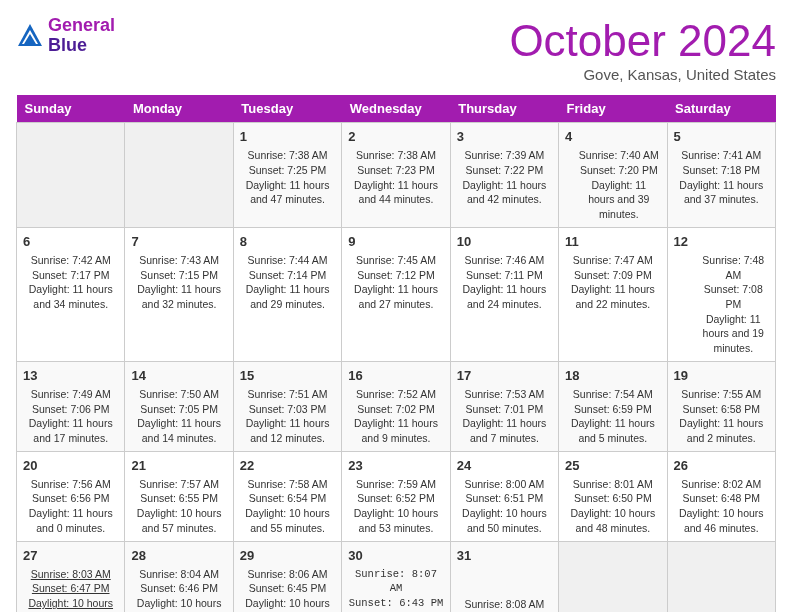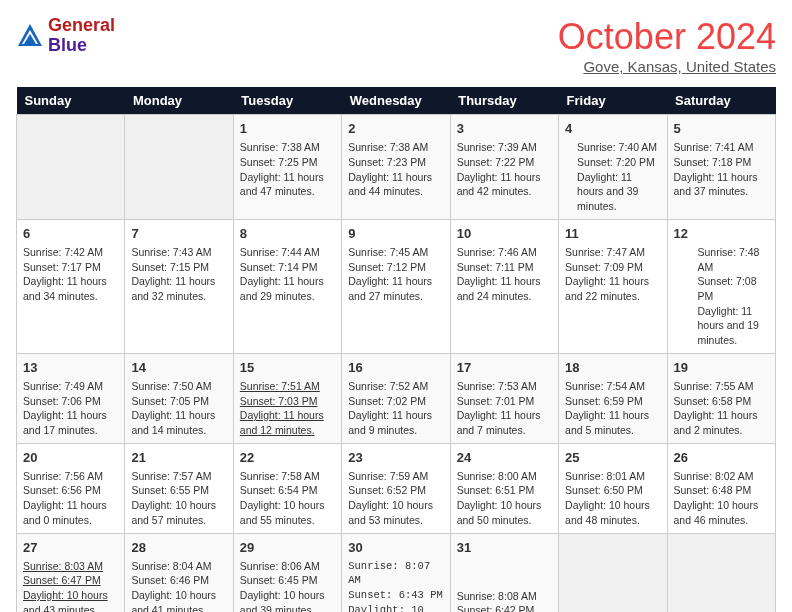--- a/index.html
+++ b/index.html
@@ -19,44 +19,43 @@
     .logo {
       display: flex;
       align-items: center;
       gap: 4px;
     }
     .logo-text {
       font-size: 18px;
       font-weight: bold;
       line-height: 1.1;
     }
-    .logo-general { color: #b91c1c; }
+    .logo-general { color: #a21caf; }
     .logo-blue { color: #4c1d95; }
     .logo-icon {
       width: 28px;
       height: 28px;
     }
     .title-block { text-align: right; }
     .month-title {
-      font-size: 36px;
+      font-size: 44px;
       font-weight: normal;
-      color: #ef4444;
+      color: #a21caf;
     }
     .location {
       font-size: 15px;
       color: #555;
-      text-decoration: underline;
     }
     table {
       width: 100%;
       border-collapse: collapse;
       font-size: 11px;
     }
     thead tr th {
-      background: #0f172a;
+      background: #a21caf;
       color: #fff;
       text-align: left;
       padding: 6px 8px;
       font-size: 13px;
       font-weight: bold;
     }
     tbody tr td {
       border: 1px solid #ccc;
       vertical-align: top;
       padding: 5px 6px;
@@ -73,20 +72,21 @@
     }
     .day-num {
       font-size: 13px;
       font-weight: bold;
       display: block;
       margin-bottom: 2px;
     }
     .day-info {
       font-size: 10.5px;
       color: #333;
+      text-align: center;
     }
     td.empty {
       background: #f0f0f0 !important;
     }
   </style>
 </head>
 <body>
 
 <div class="header">
   <div class="logo">
@@ -207,21 +207,21 @@
 Daylight: 11 hours and 17 minutes.</div>
         </td>
         <td>
           <span class="day-num">14</span>
           <div class="day-info" style="white-space: pre-line;">Sunrise: 7:50 AM
 Sunset: 7:05 PM
 Daylight: 11 hours and 14 minutes.</div>
         </td>
         <td>
           <span class="day-num">15</span>
-          <div class="day-info" style="white-space: pre-line; text-decoration: underline;">Sunrise: 7:51 AM
+          <div class="day-info" style="white-space: pre-line;">Sunrise: 7:51 AM
 Sunset: 7:03 PM
 Daylight: 11 hours and 12 minutes.</div>
         </td>
         <td>
           <span class="day-num">16</span>
           <div class="day-info" style="white-space: pre-line;">Sunrise: 7:52 AM
 Sunset: 7:02 PM
 Daylight: 11 hours and 9 minutes.</div>
         </td>
         <td>

